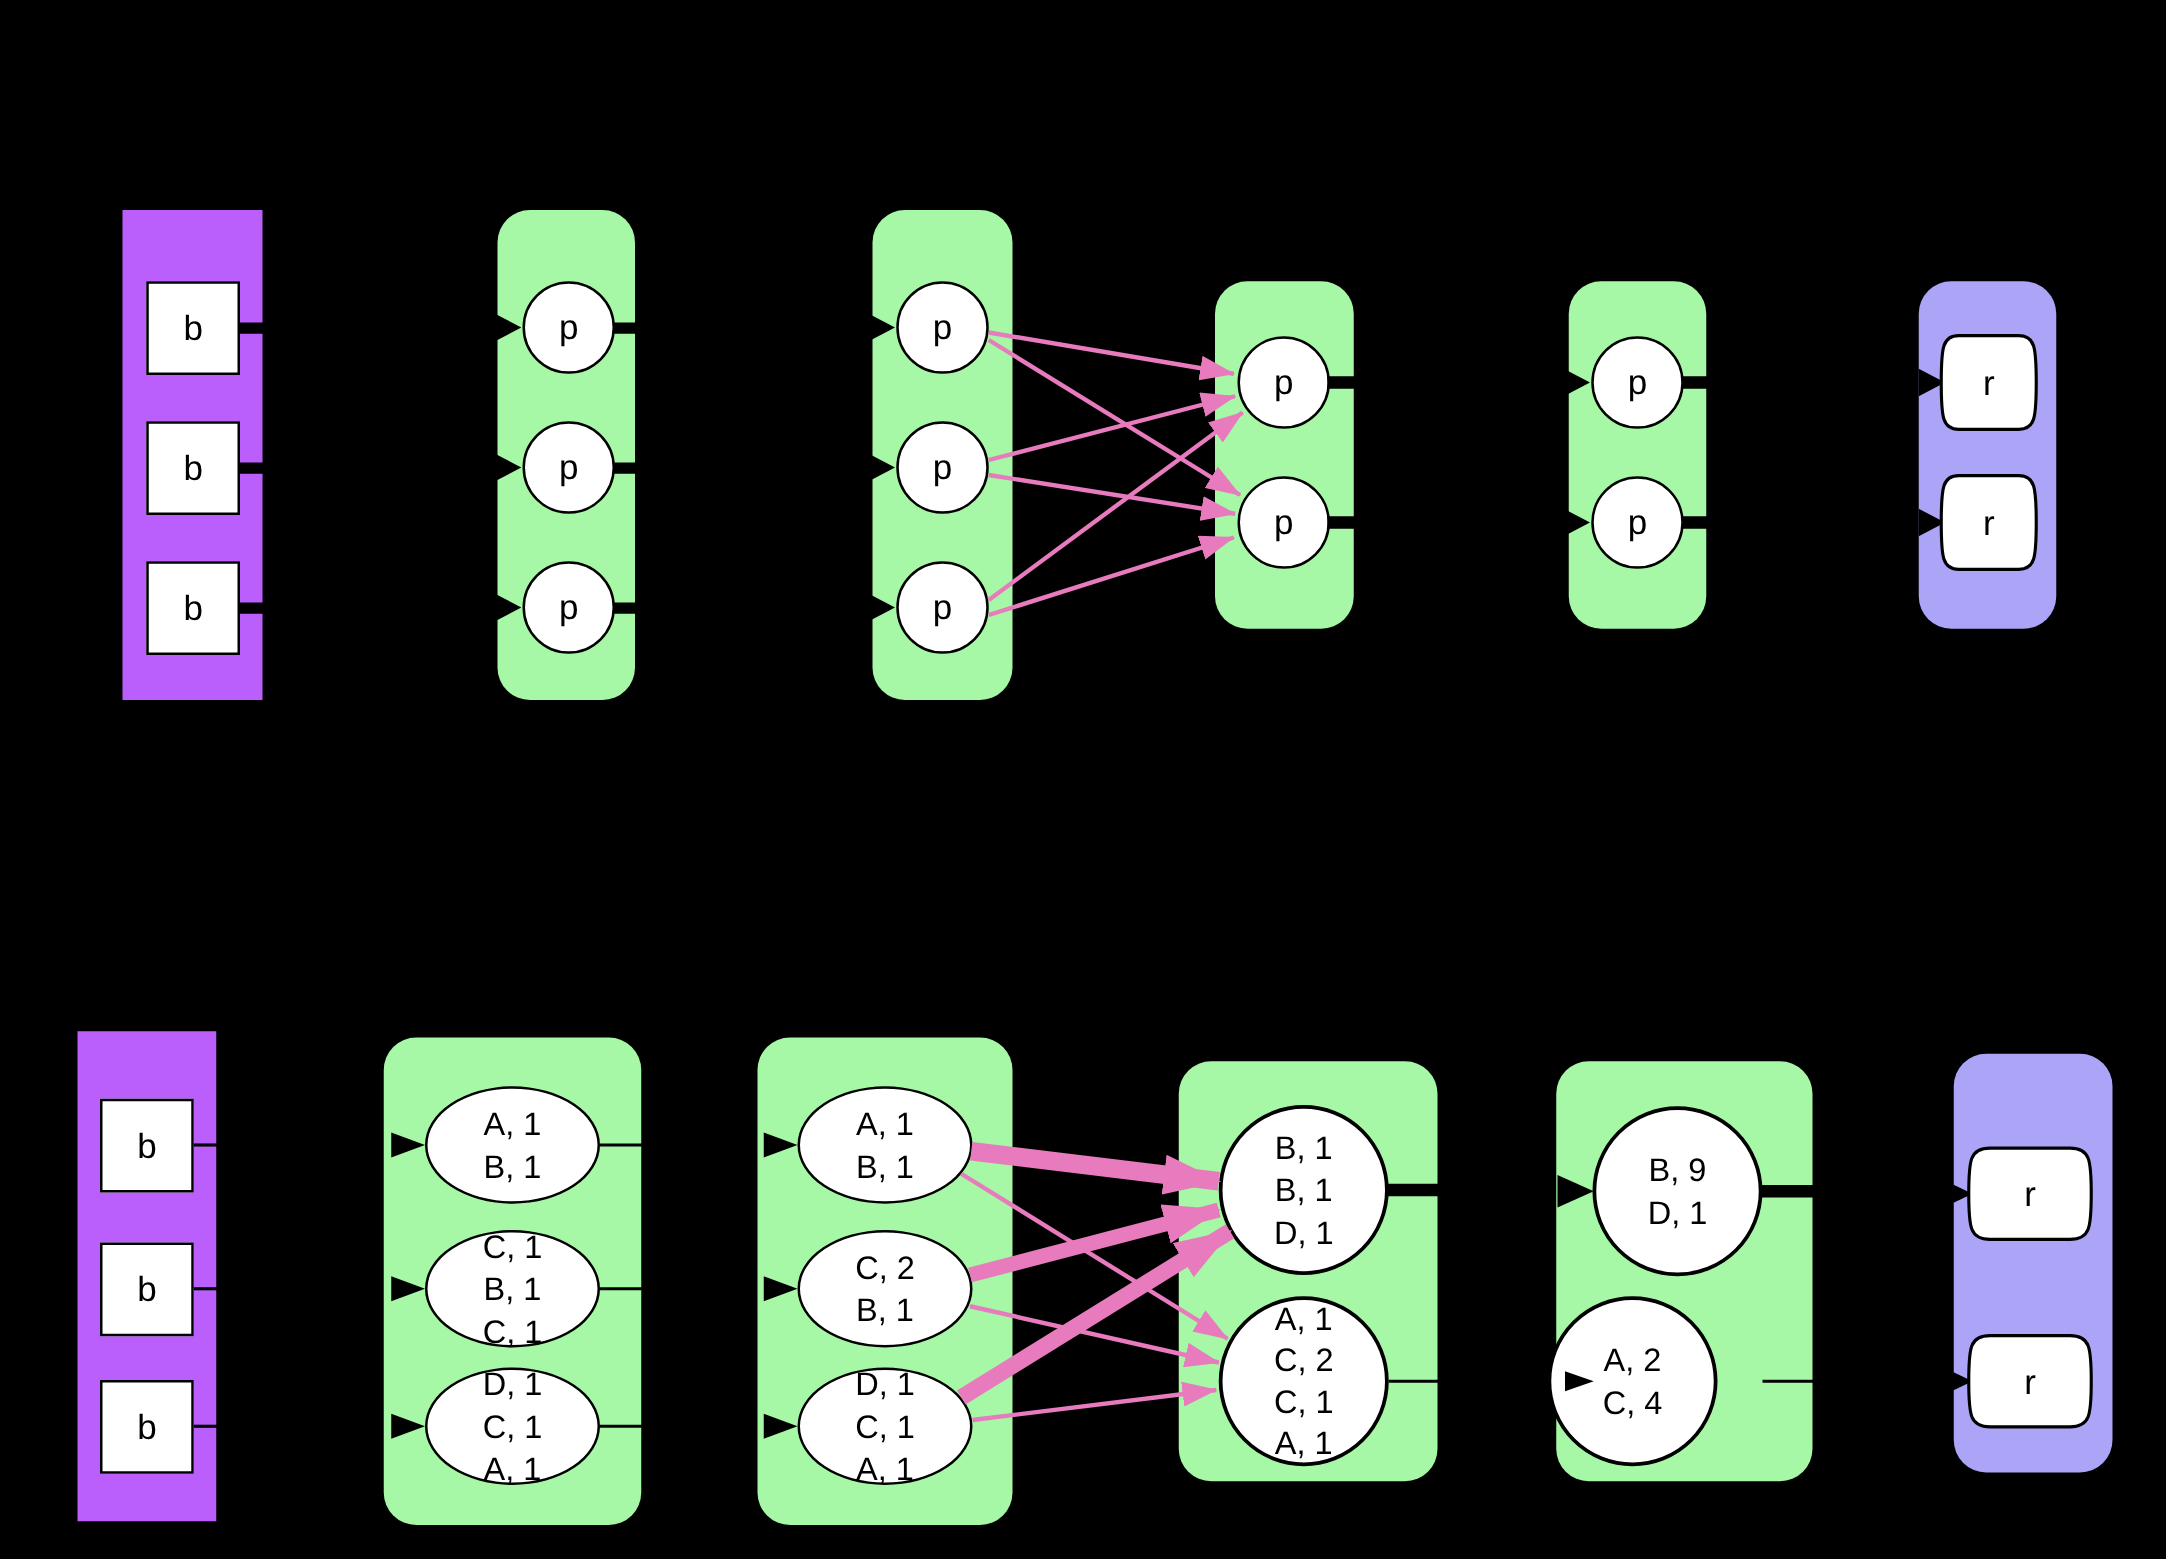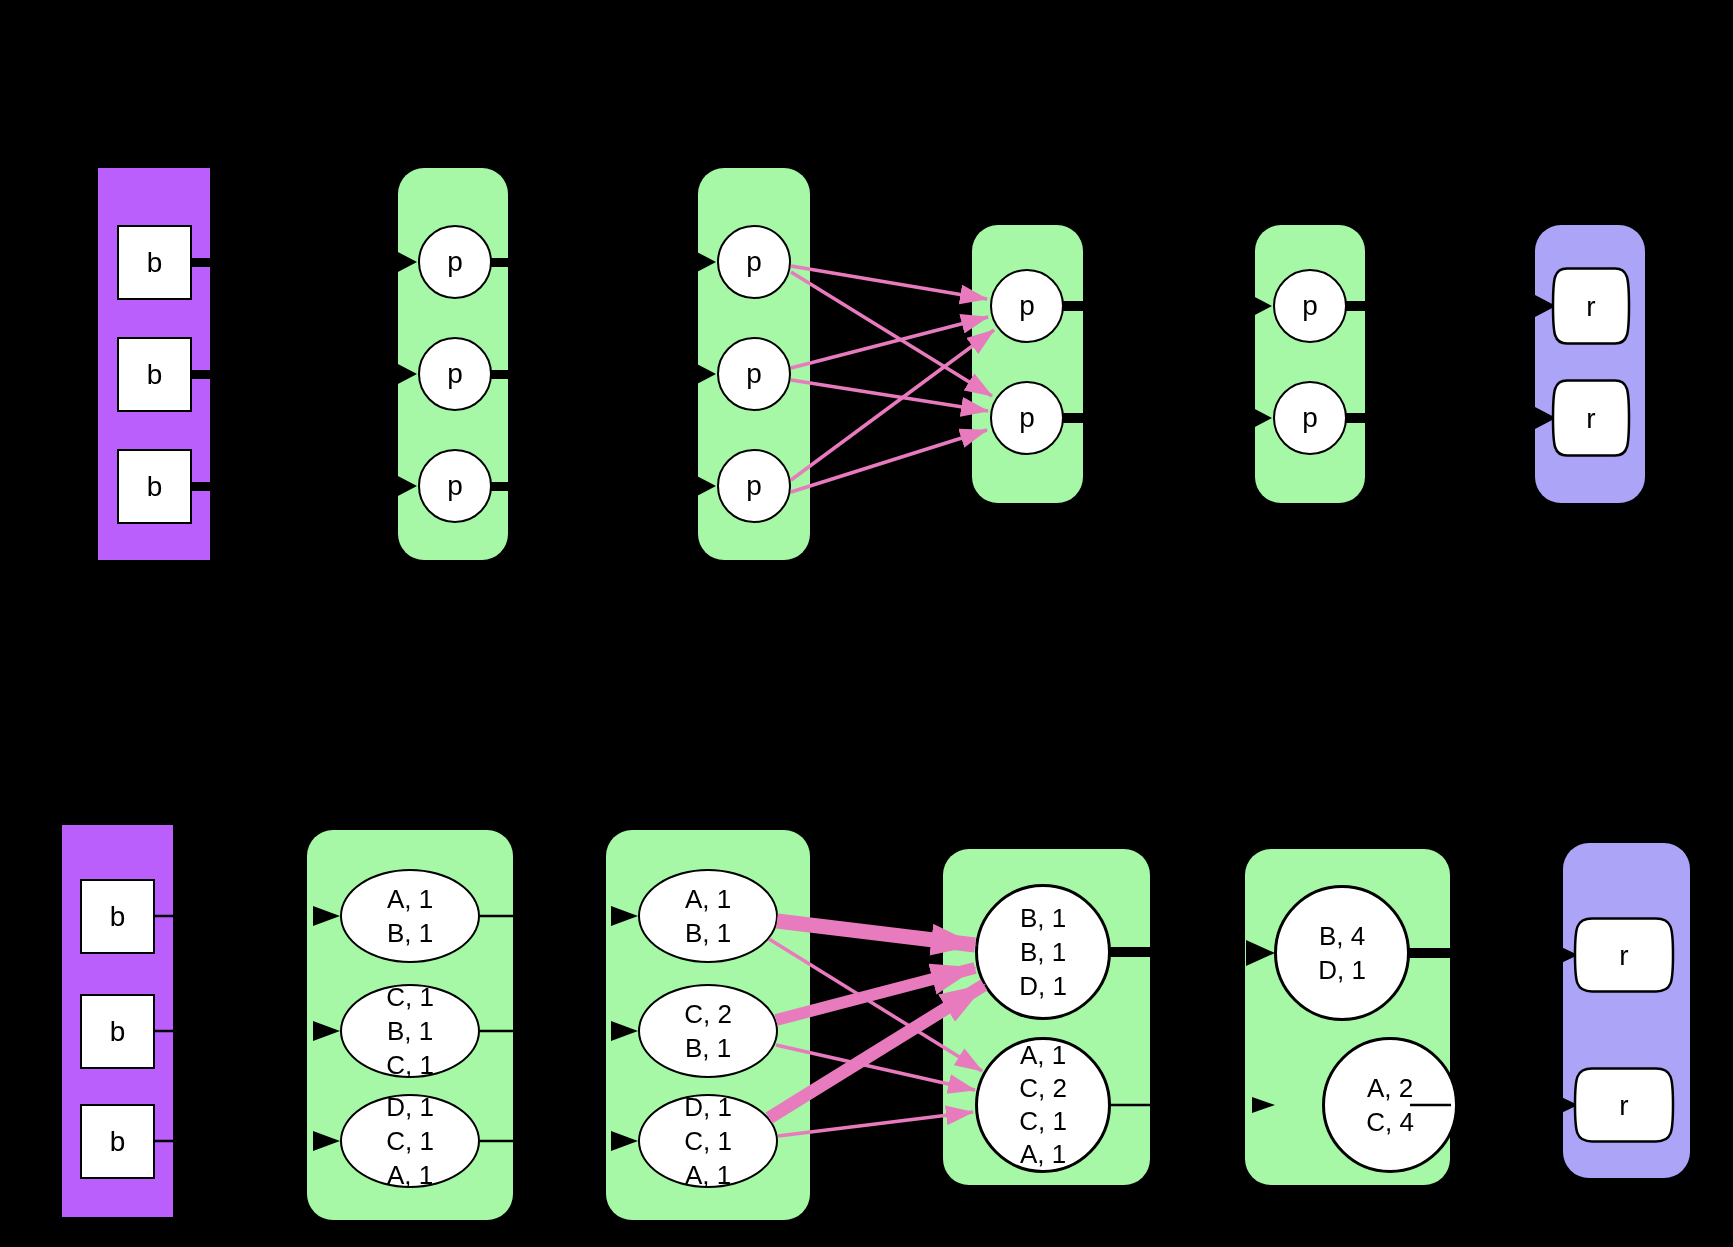--- a/index.html
+++ b/index.html
@@ -156,25 +156,25 @@
         <div>A, 1</div>
         <div>C, 2</div>
         <div>C, 1</div>
         <div>A, 1</div>
       </div>
       </div>
 
     <div class="box stage-green" style="left:1245px;top:849px;width:205px;height:336px;"></div>
     <div class="node bigcircle" style="left:1274px;top:885px;width:136px;height:136px;">
       <div class="lines">
-        <div>B, 4</div>
-        <div>D, 1</div>
-      </div>
-      </div>
-    <div class="node bigcircle" style="left:1322px;top:1037px;width:136px;height:136px;">
+        <div>B, 9</div>
+        <div>D, 1</div>
+      </div>
+      </div>
+    <div class="node bigcircle" style="left:1238px;top:1037px;width:136px;height:136px;">
       <div class="lines">
         <div>A, 2</div>
         <div>C, 4</div>
       </div>
       </div>
 
     <div class="box stage-lavender" style="left:1563px;top:843px;width:127px;height:335px;"></div>
   </div>
 
   <svg id="overlay" width="1733" height="1247" viewBox="0 0 1733 1247">

